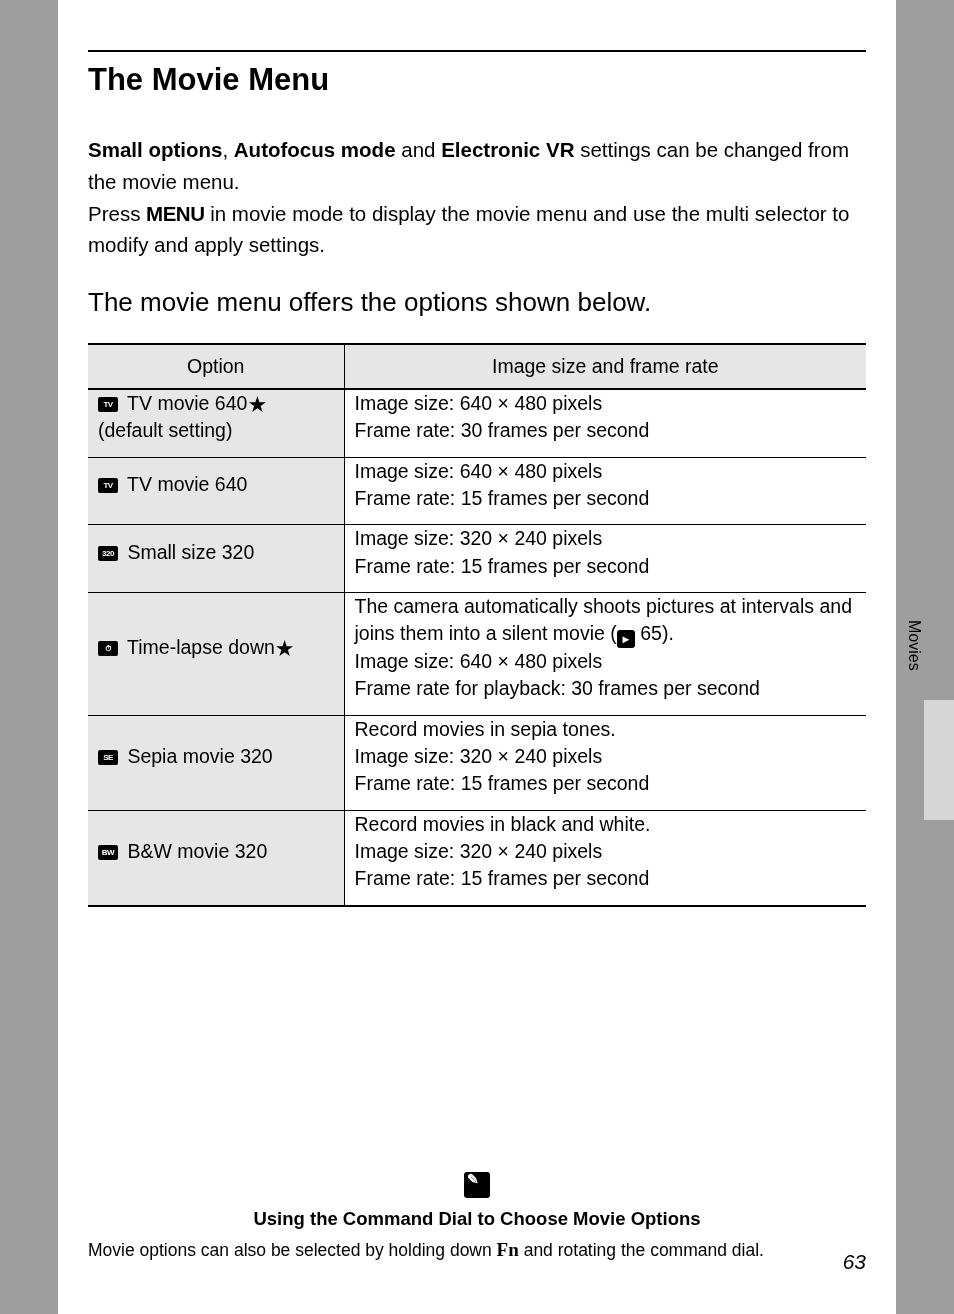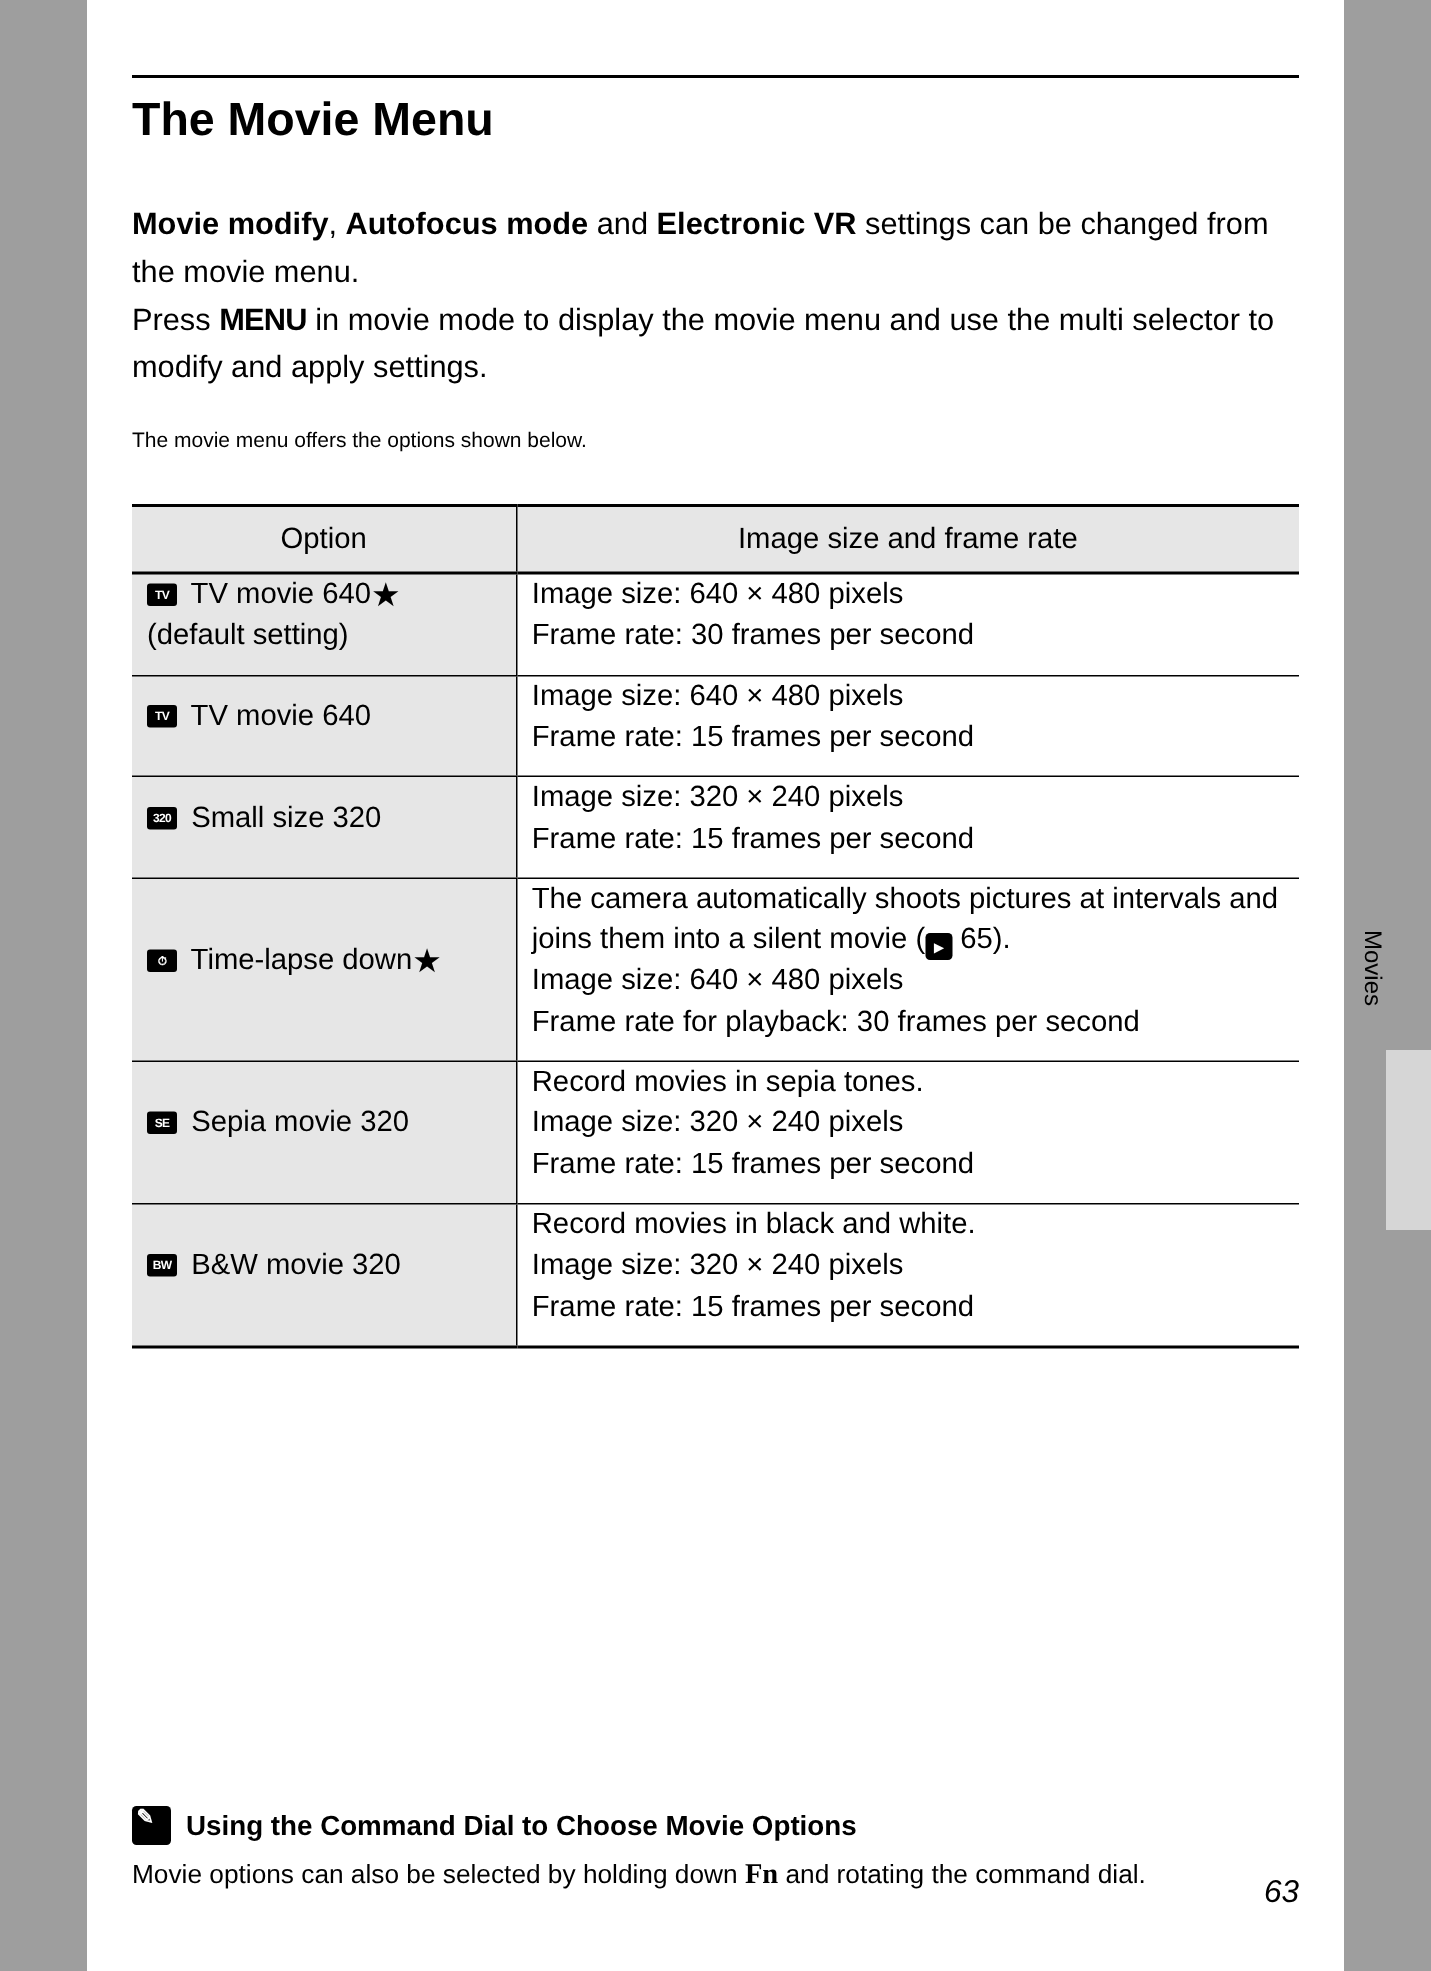--- a/index.html
+++ b/index.html
@@ -42,23 +42,23 @@
     font-weight: bold;
     letter-spacing: -0.5px;
     font-family: Arial, sans-serif;
   }
   .subheading {
     font-size: 24px;
     font-weight: bold;
     margin-bottom: 6px;
   }
   .subtext {
-    font-size: 14px;
+    font-size: 26px;
     line-height: 1.5;
-    margin-bottom: 32px;
+    margin-bottom: 21px;
   }
   table.options {
     width: 100%;
     border-collapse: collapse;
     font-size: 19.5px;
   }
   table.options th {
     background: #e6e6e6;
     font-weight: normal;
     text-align: center;
@@ -145,20 +145,21 @@
     right: 30px;
     bottom: 50px;
   }
   .tip-head {
     font-size: 18.5px;
     font-weight: bold;
     margin-bottom: 6px;
     display: flex;
     align-items: center;
     gap: 10px;
+    flex-direction: column;
   }
   .tip-icon {
     display: inline-block;
     width: 26px; height: 26px;
     background: #000;
     color: #fff;
     border-radius: 3px;
     position: relative;
     flex: 0 0 26px;
   }
@@ -189,21 +190,21 @@
 </head>
 <body>
 
 <div class="page">
   <div class="page-inner">
     <div class="top-rule"></div>
 
     <h1 class="heading">The Movie Menu</h1>
 
     <p class="intro">
-      <b>Movie modify</b><span>, </span><b>Autofocus mode</b><span> and </span><b>Electronic VR</b><span> settings can be changed from the movie menu.</span><br>
+      <b>Small options</b><span>, </span><b>Autofocus mode</b><span> and </span><b>Electronic VR</b><span> settings can be changed from the movie menu.</span><br>
       <span>Press </span><span class="menu-glyph">MENU</span><span> in movie mode to display the movie menu and use the multi selector to modify and apply settings.</span>
     </p>
 
     <p class="subtext">The movie menu offers the options shown below.</p>
 
     <table class="options">
       <thead>
         <tr>
           <th>Option</th>
           <th>Image size and frame rate</th>

